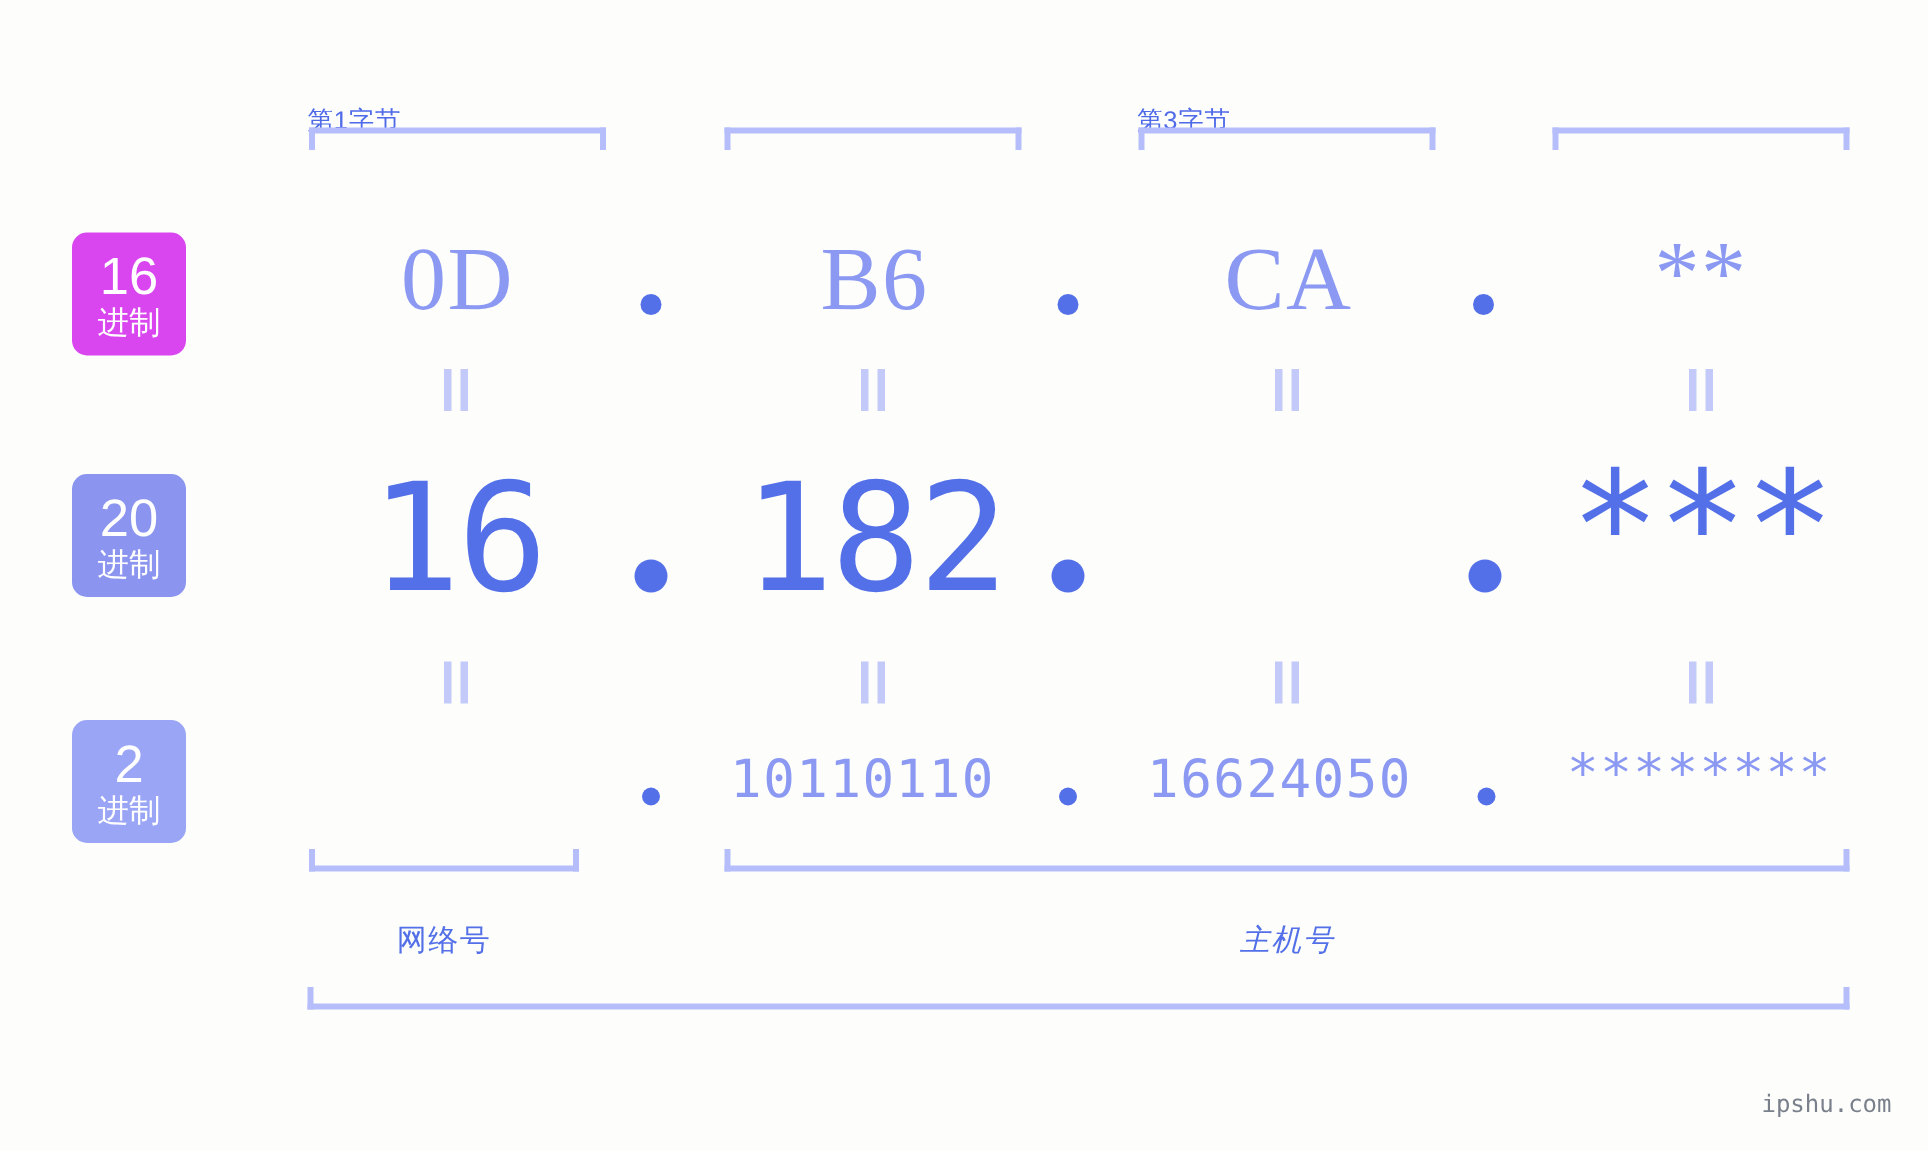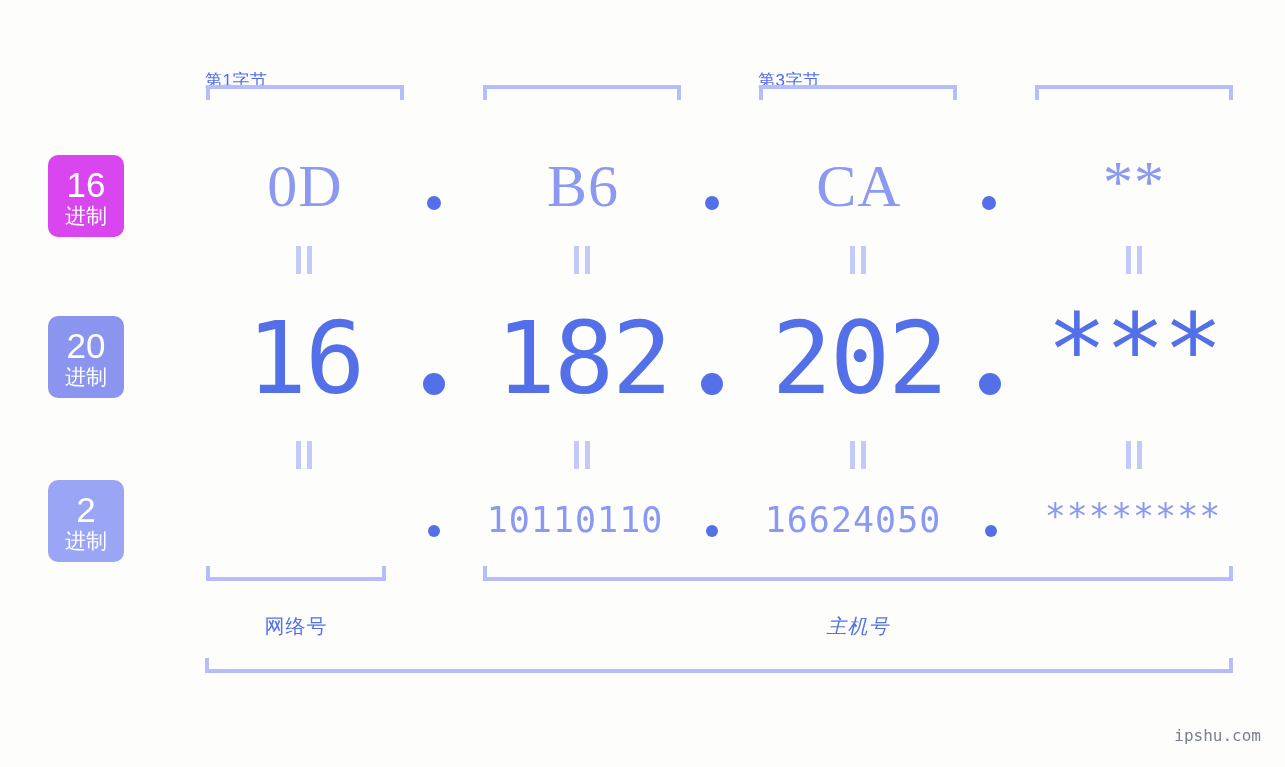--- a/index.html
+++ b/index.html
@@ -242,23 +242,20 @@
   </div>
 
   <div class="cell dec-cell" style="left:205px; width:200px;">
     <span>16</span>
   </div>
   <div class="dec-dot" style="left:423px;"></div>
   <div class="cell dec-cell" style="left:483px; width:200px;">
     <span>182</span>
   </div>
   <div class="dec-dot" style="left:701px;"></div>
-  <div class="cell dec-cell" style="left:759px; width:200px;">
-    <span>202</span>
-  </div>
   <div class="dec-dot" style="left:979px;"></div>
   <div class="cell dec-cell" style="left:1035px; width:198px; top:292px;">
     <span>***</span>
   </div>
 
   <div class="eq" style="left:295px; top:441px;">
     <i class="a"></i>
       <i class="b"></i>
   </div>
   <div class="eq" style="left:573px; top:441px;">

